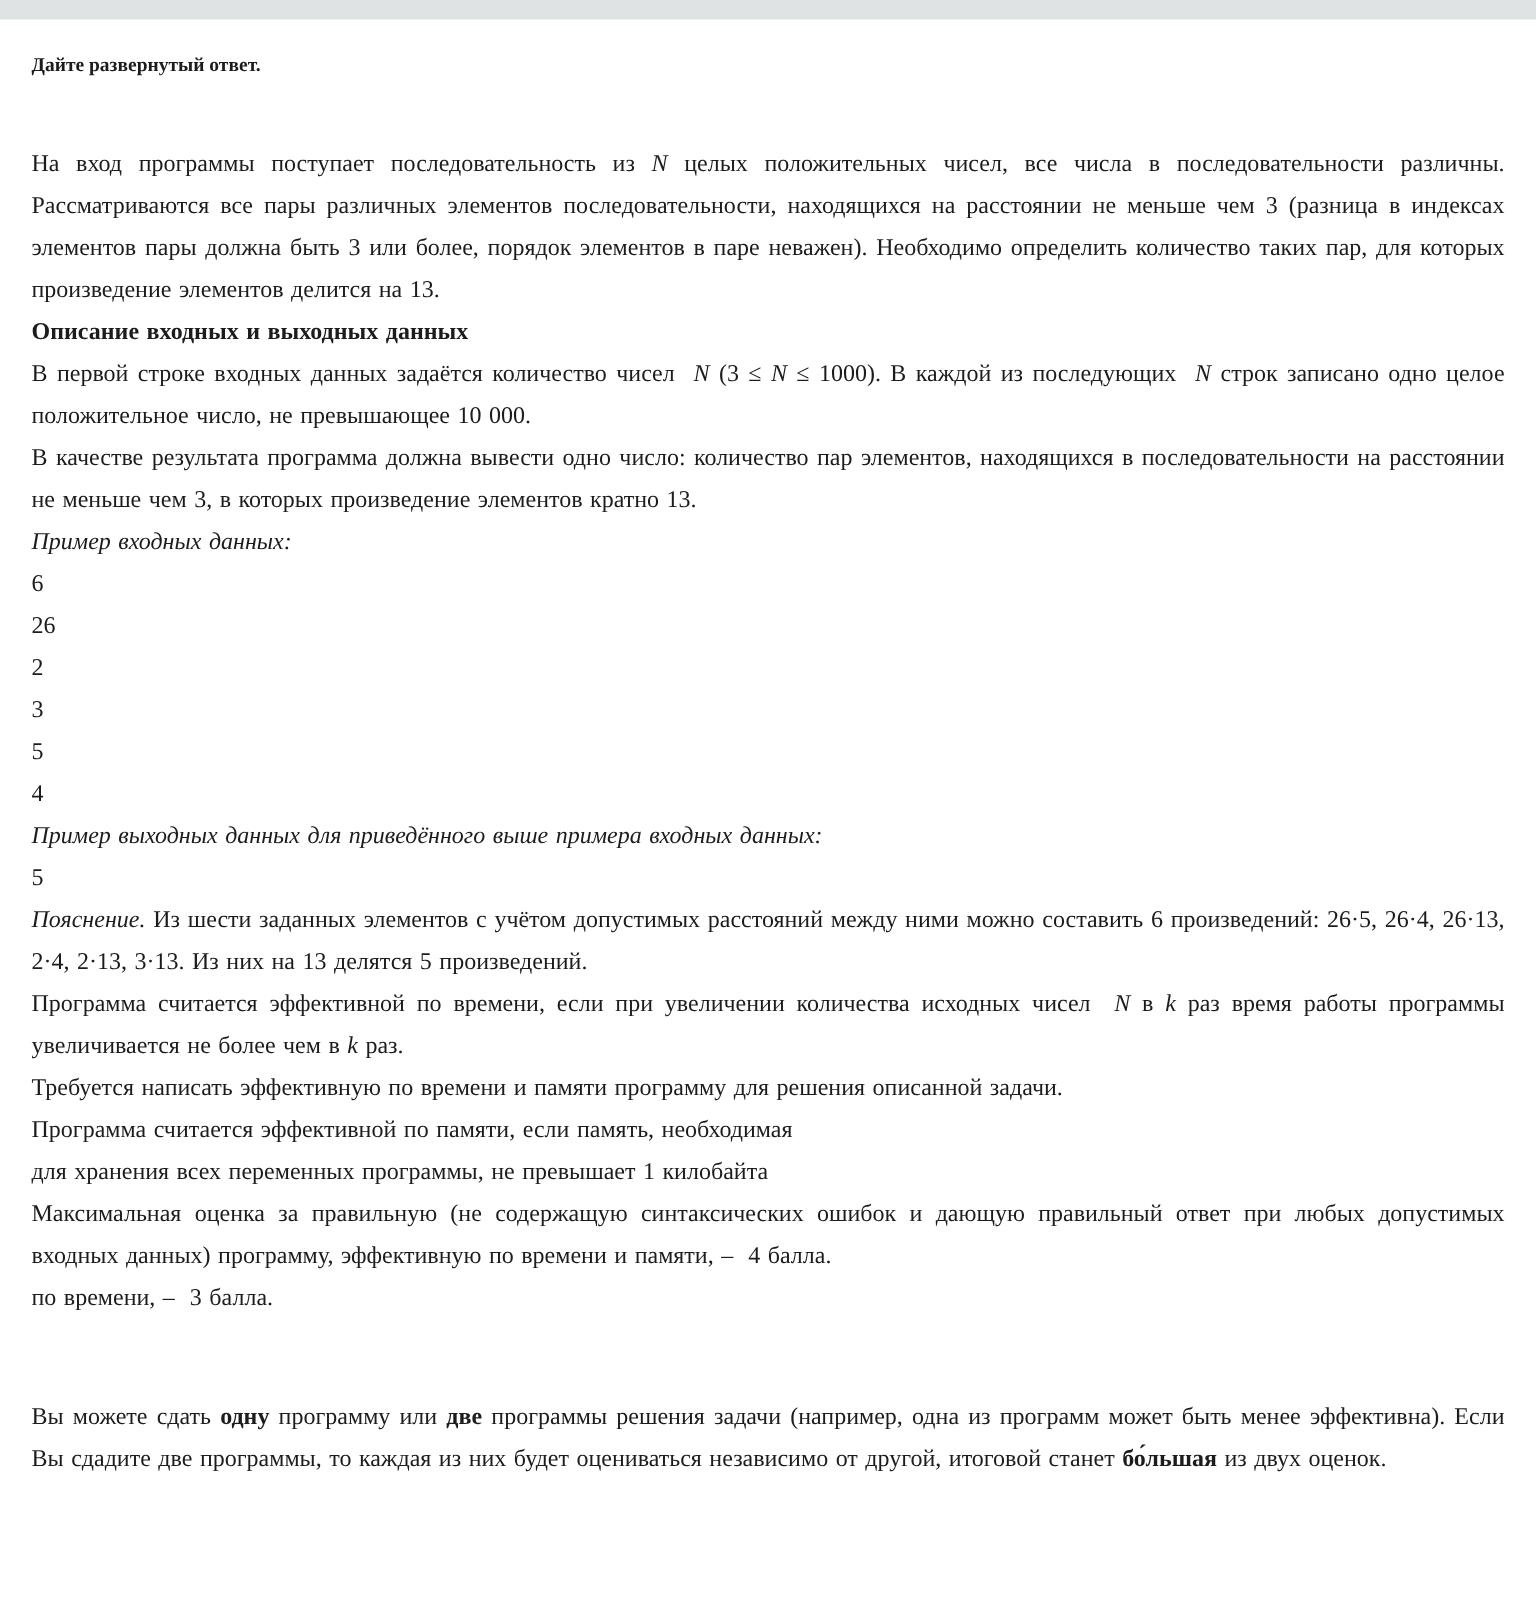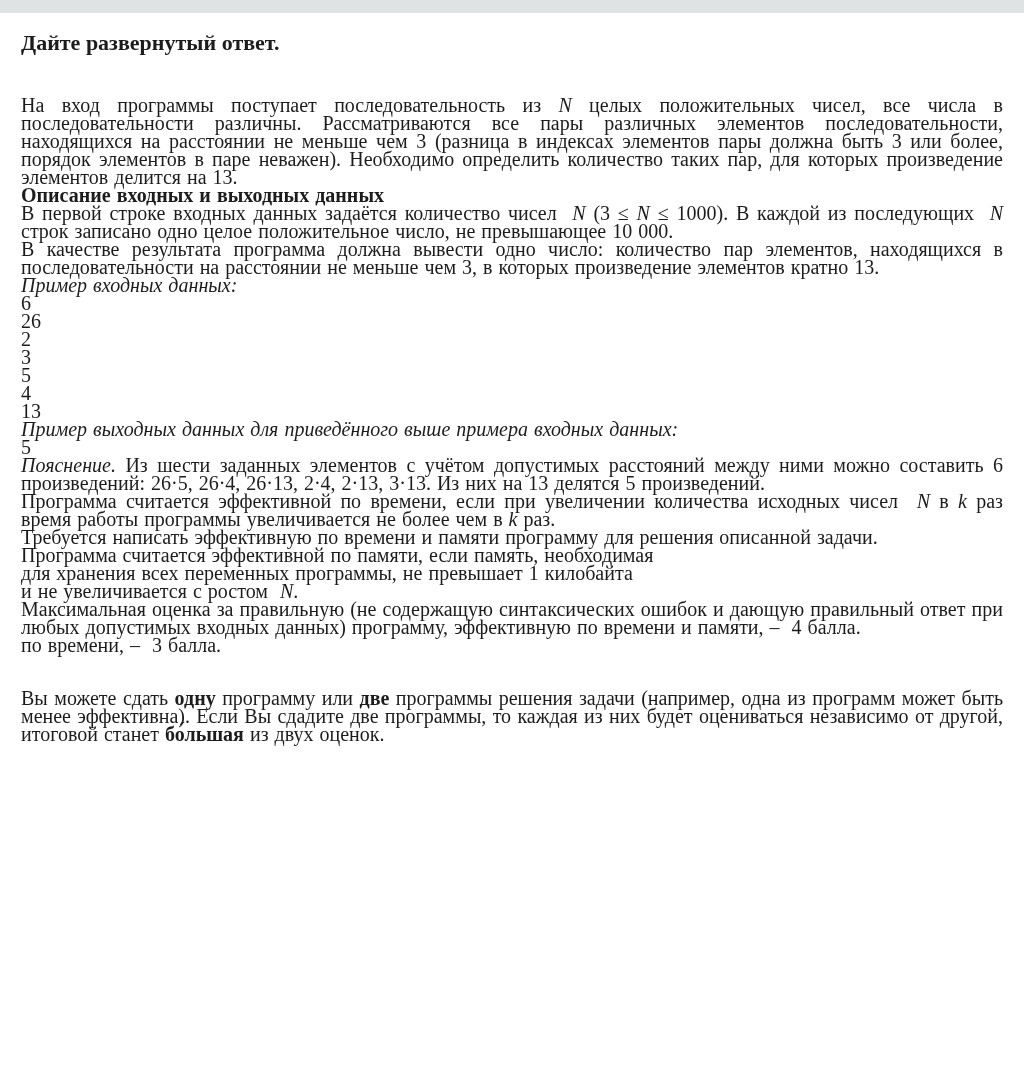--- a/index.html
+++ b/index.html
@@ -15,40 +15,40 @@
     overflow: hidden;
   }
   .top-bar {
     width: 100%;
     height: 13px;
   }
   .content {
     padding: 0 21px 0 21px;
   }
   .title {
-    font-size: 22px;
+    font-size: 13px;
     font-weight: bold;
     line-height: 25px;
     margin: 17px 0 0 0;
   }
   .blocks {
     margin-top: 41px;
   }
   .line {
     margin: 0;
-    font-size: 20px;
-    line-height: 18px;
+    font-size: 16px;
+    line-height: 28px;
     word-spacing: 1px;
   }
   .justify {
     text-align: justify;
     text-align-last: left;
   }
   .gap-before {
-    margin-top: 35px;
+    margin-top: 51px;
   }
   .r-b { font-weight: bold; }
   .r-i { font-style: italic; text-align: center; }
 </style>
 </head>
 <body style="background: rgb(255, 255, 255); color: rgb(28, 28, 28);">
 
 <div class="page">
   <div class="top-bar" style="background: rgb(224, 227, 228);"></div>
   <div class="content">
@@ -58,27 +58,25 @@
         <p class="line"><span class="r-b">Описание входных и выходных данных</span></p>
         <p class="line justify"><span>В первой строке входных данных задаётся количество чисел&nbsp; </span><span class="r-i">N</span><span> (3 ≤ </span><span class="r-i">N</span><span> ≤ 1000). В каждой из последующих&nbsp; </span><span class="r-i">N</span><span> строк записано одно целое положительное число, не превышающее 10&nbsp;000.</span></p>
         <p class="line justify"><span>В качестве результата программа должна вывести одно число: количество пар элементов, находящихся в последовательности на расстоянии не меньше чем 3, в которых произведение элементов кратно 13.</span></p>
         <p class="line"><span class="r-i">Пример входных данных:</span></p>
         <p class="line"><span>6</span></p>
         <p class="line"><span>26</span></p>
         <p class="line"><span>2</span></p>
         <p class="line"><span>3</span></p>
         <p class="line"><span>5</span></p>
         <p class="line"><span>4</span></p>
-        <p class="line"><span>13</span></p>
         <p class="line"><span class="r-i">Пример выходных данных для приведённого выше примера входных данных:</span></p>
         <p class="line"><span>5</span></p>
         <p class="line justify"><span class="r-i">Пояснение.</span><span> Из шести заданных элементов с учётом допустимых расстояний между ними можно составить 6 произведений: 26·5, 26·4, 26·13, 2·4, 2·13, 3·13. Из них на 13 делятся 5 произведений.</span></p>
         <p class="line justify"><span>Программа считается эффективной по времени, если при увеличении количества исходных чисел&nbsp; </span><span class="r-i">N</span><span> в </span><span class="r-i">k</span><span> раз время работы программы увеличивается не более чем в </span><span class="r-i">k</span><span> раз.</span></p>
         <p class="line"><span>Требуется написать эффективную по времени и памяти программу для решения описанной задачи.</span></p>
         <p class="line"><span>Программа считается эффективной по памяти, если память, необходимая</span></p>
         <p class="line"><span>для хранения всех переменных программы, не превышает 1 килобайта</span></p>
-        <p class="line"><span>и не увеличивается с ростом&nbsp; </span><span class="r-i">N</span><span>.</span></p>
         <p class="line justify"><span>Максимальная оценка за правильную (не содержащую синтаксических ошибок и дающую правильный ответ при любых допустимых входных данных) программу, эффективную по времени и памяти, –&nbsp; 4 балла.</span></p>
         <p class="line"><span>по времени, –&nbsp; 3 балла.</span></p>
         <p class="line justify gap-before"><span>Вы можете сдать </span><span class="r-b">одну</span><span> программу или </span><span class="r-b">две</span><span> программы решения задачи (например, одна из программ может быть менее эффективна). Если Вы сдадите две программы, то каждая из них будет оцениваться независимо от другой, итоговой станет </span><span class="r-b">бо́льшая</span><span> из двух оценок.</span></p>
       </div>
   </div>
 </div>
 
 </body></html>

